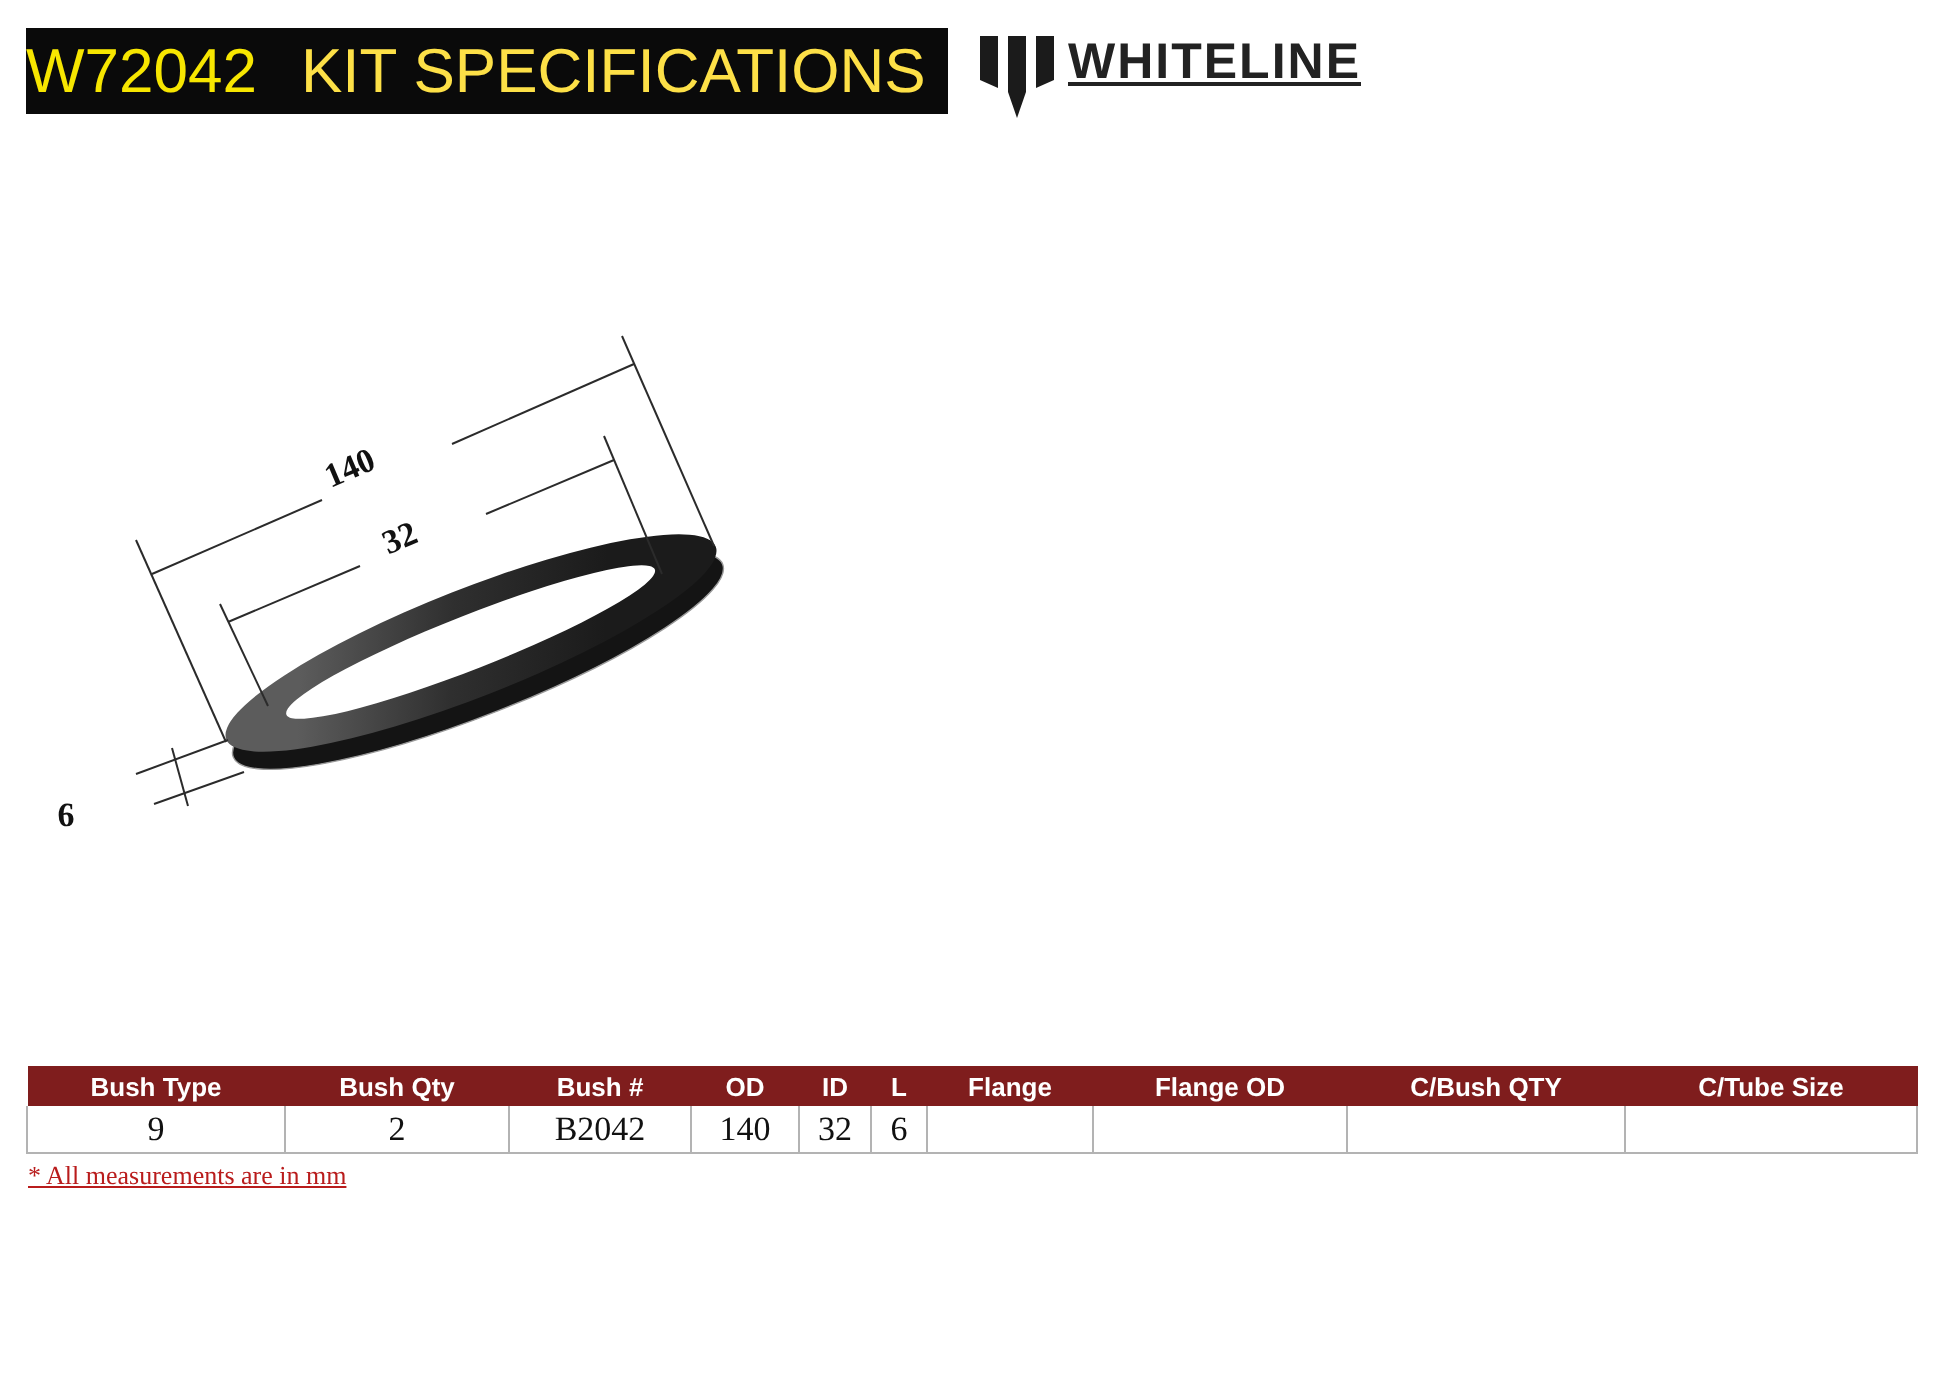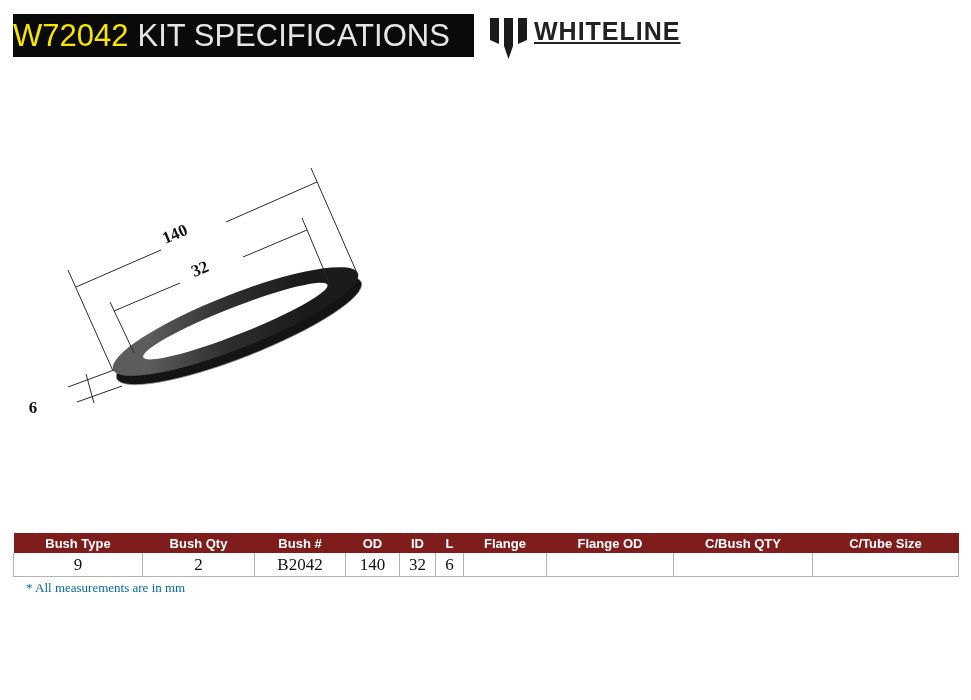--- a/index.html
+++ b/index.html
@@ -7,21 +7,21 @@
     width:971px;height:700px;position:relative;background:#ffffff;overflow:hidden;
     font-family:"Liberation Sans", sans-serif;
   }
   
   .title-bar{
     position:absolute;left:13px;top:14px;width:461px;height:43px;
     background:#0a0a0a;display:flex;align-items:center;padding-left:0;box-sizing:border-box;
     font-size:31px;font-weight:400;white-space:nowrap;
   }
   .title-bar .part{color:#f7e600;}
-  .title-bar .rest{color:#e5e5e5;margin-left:9px;}
+  .title-bar .rest{color:#fde047;margin-left:22px;}
   .brand-icon{position:absolute;left:490px;top:18px;width:37px;height:42px;}
   .brand-text{
     position:absolute;left:534px;top:17px;height:28px;display:flex;align-items:center;
     font-size:25px;font-weight:bold;letter-spacing:1px;color:#222222;text-decoration:underline;
   }
   
   .drawing{position:absolute;left:0px;top:140px;width:420px;height:290px;}
   .dim-line{stroke:#2b2b2b;stroke-width:1;fill:none;}
   .dim-text{font-family:"Liberation Serif", serif;font-weight:bold;fill:#111111;font-size:17px;}
   
@@ -34,22 +34,22 @@
     height:20px;padding:0 4px;text-align:center;overflow:hidden;white-space:nowrap;
   }
   .spec-table td{
     font-family:"Liberation Serif", serif;font-size:17px;color:#111111;
     height:23px;padding:0 2px;text-align:center;
     border-right:1px solid #b3b3b3;border-bottom:1px solid #b3b3b3;background:#ffffff;
   }
   .spec-table td:first-child{border-left:1px solid #b3b3b3;}
   
   .footnote{
-    position:absolute;left:26px;top:580px;
-    font-family:"Liberation Serif", serif;font-size:13px;color:#0369a1;
+    position:absolute;left:14px;top:580px;
+    font-family:"Liberation Serif", serif;font-size:13px;color:#b91c1c;text-decoration:underline;
   }
 </style>
 </head>
 <body>
 
 <div class="title-bar">
   <span class="part">W72042</span>
   <span class="rest">KIT SPECIFICATIONS</span>
 </div>
 

